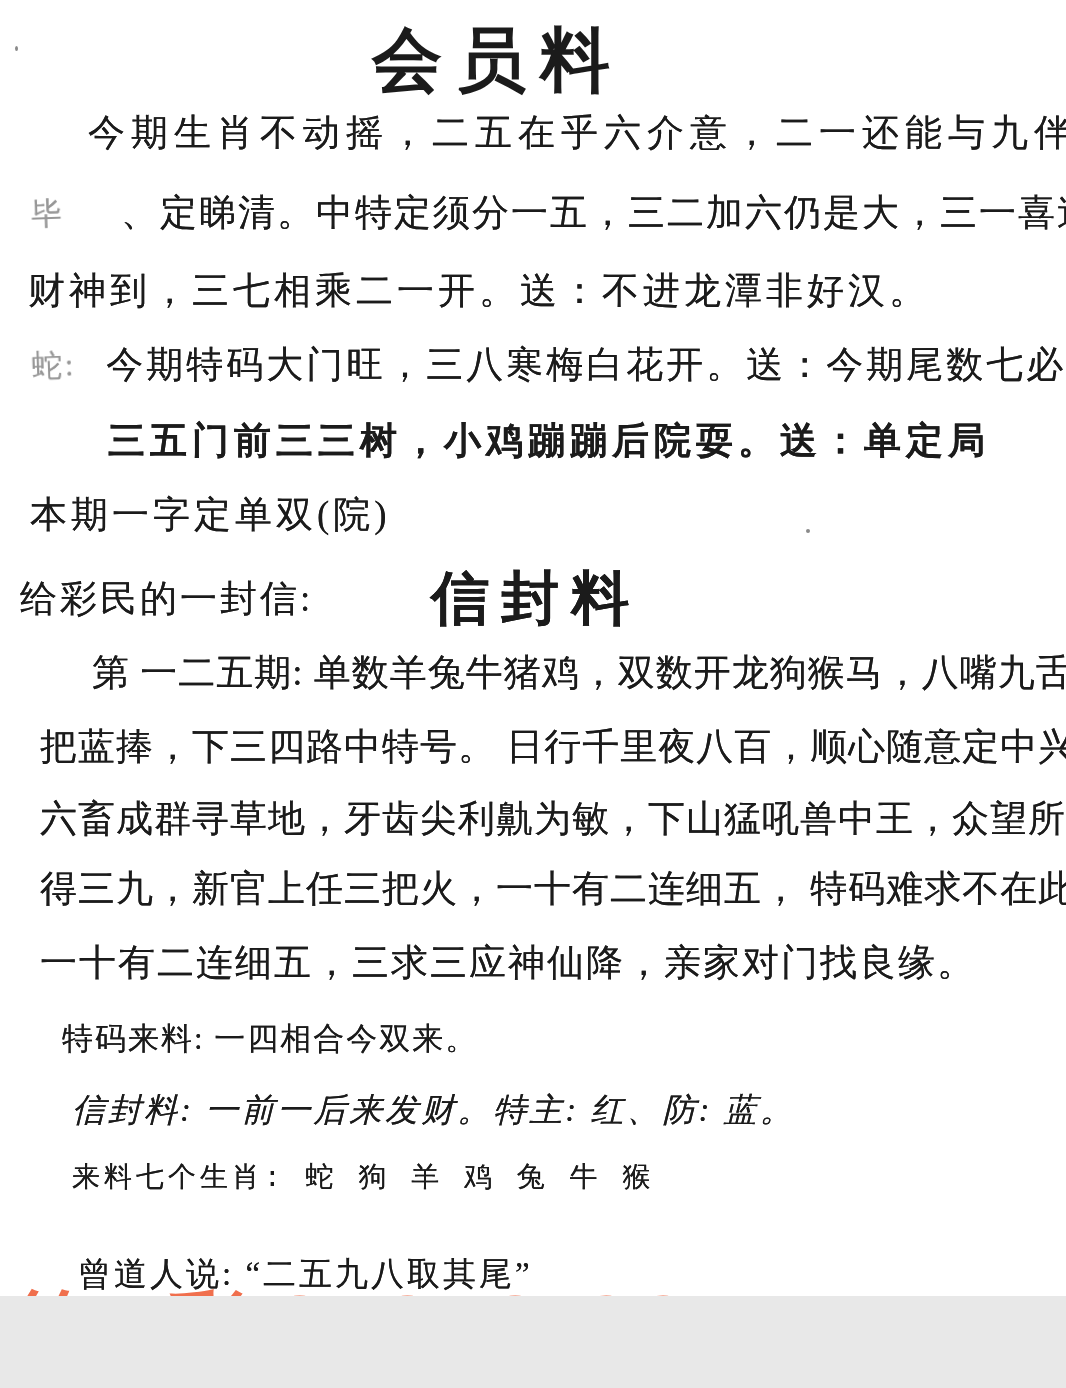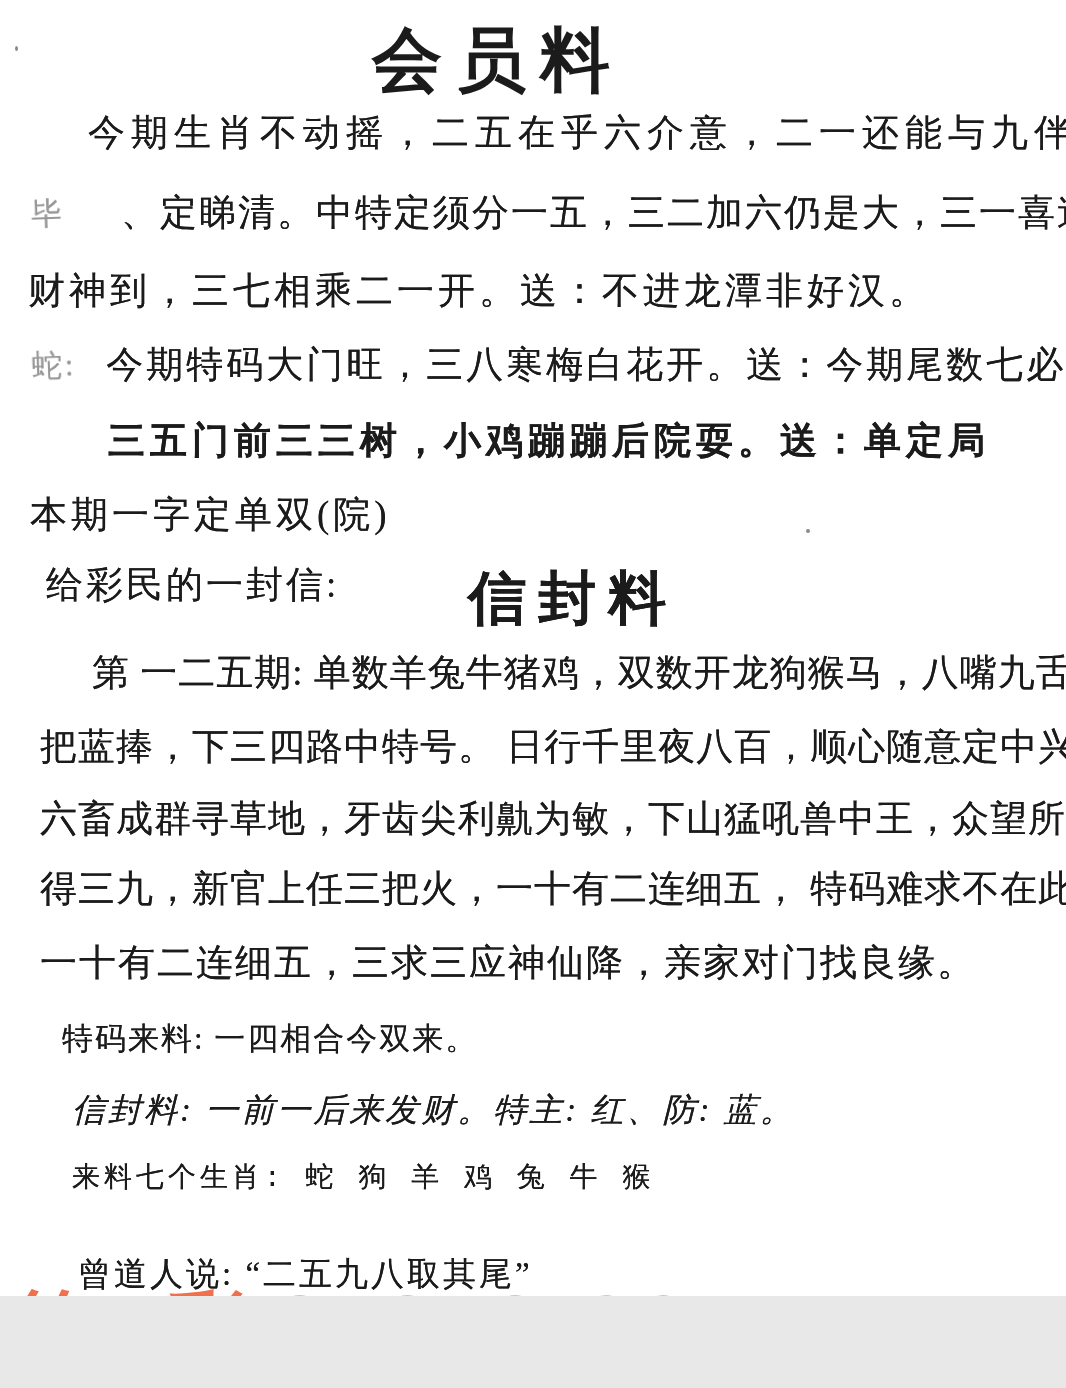--- a/index.html
+++ b/index.html
@@ -37,22 +37,22 @@
   .m0{top:108px;left:88px;letter-spacing:6px;}
   .m1{top:188px;left:30px;letter-spacing:2px;}
   .m1 .txt{margin-left:56px;}
   .m2{top:266px;left:28px;letter-spacing:4px;}
   .m3{top:340px;left:30px;letter-spacing:3px;}
   .m3 .txt{margin-left:28px;}
   .m4{top:416px;left:108px;letter-spacing:5px;font-weight:bold;}
   .m5{top:490px;left:30px;letter-spacing:4px;}
   
   .letter-row{
-    position:absolute;top:560px;left:46px;
-    display:flex;align-items:flex-start;white-space:nowrap;gap:11px;
+    position:absolute;top:560px;left:20px;
+    display:flex;align-items:center;white-space:nowrap;
   }
   .letter-label{font-size:37px;letter-spacing:3px;text-shadow:0 0 .4px #333;}
   .envelope-title{
     font-size:58px;font-weight:700;letter-spacing:12px;
     margin-left:118px;text-shadow:0 0 .5px #000;
   }
   
   .e0{top:648px;left:92px;letter-spacing:1px;}
   .e1{top:722px;left:40px;letter-spacing:1px;}
   .e2{top:794px;left:40px;letter-spacing:1px;}

